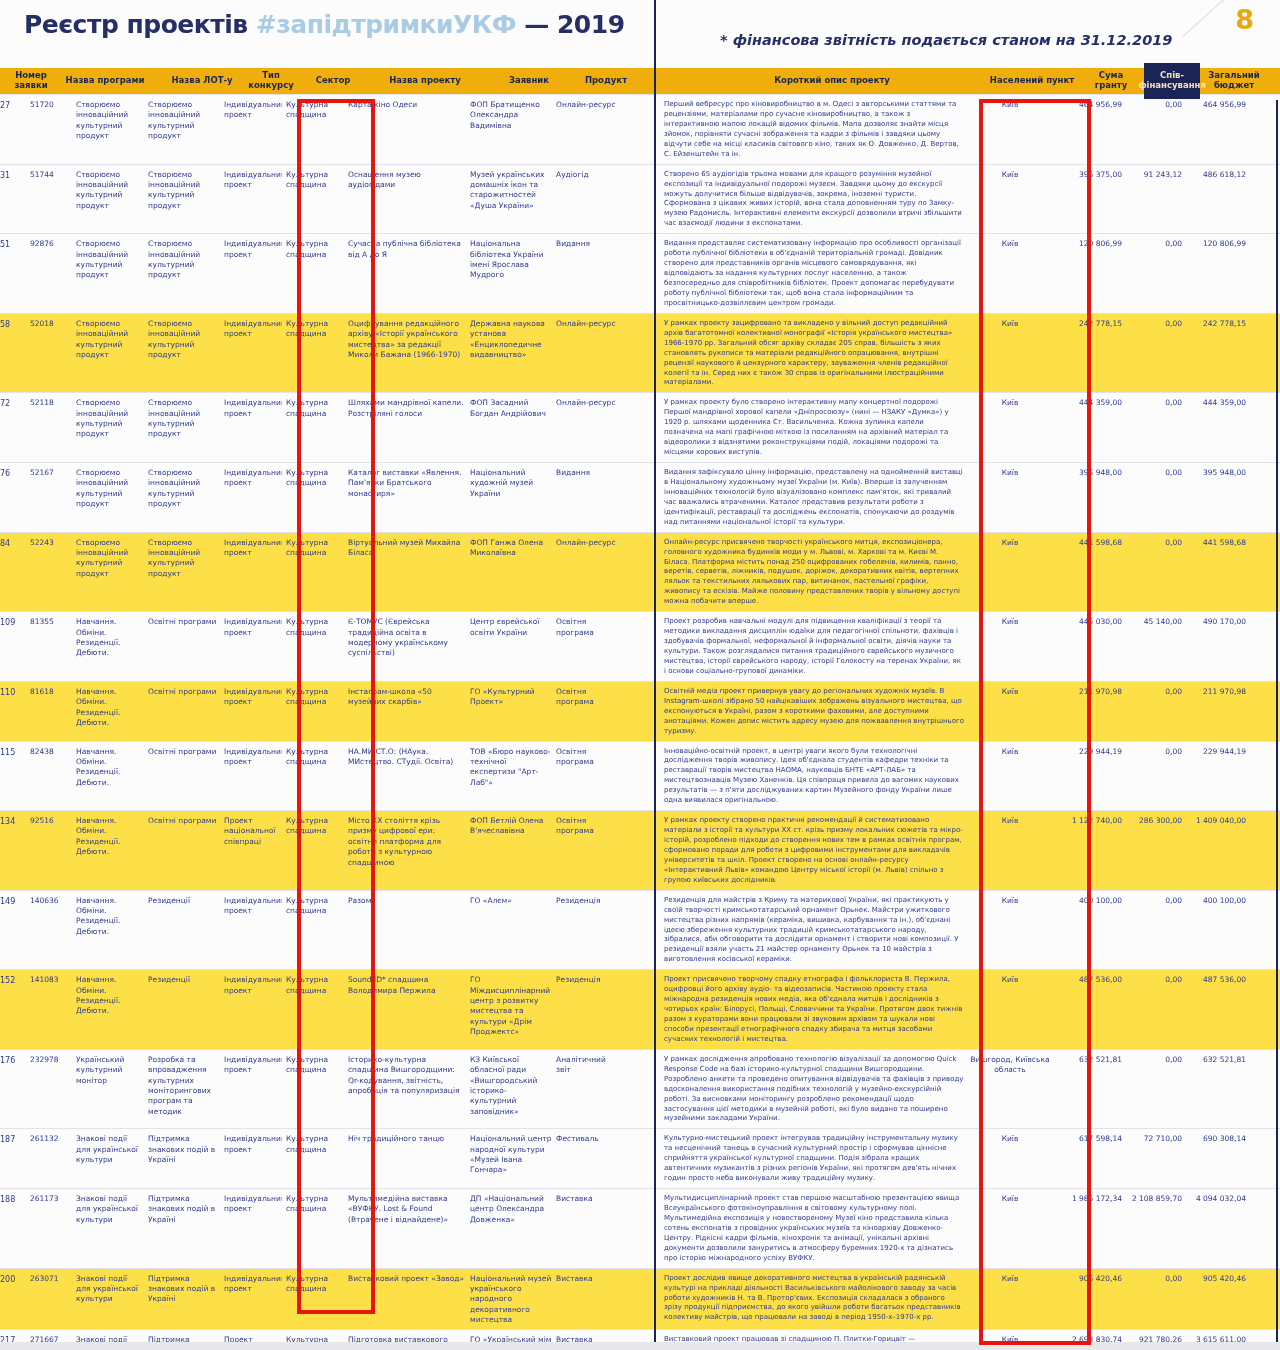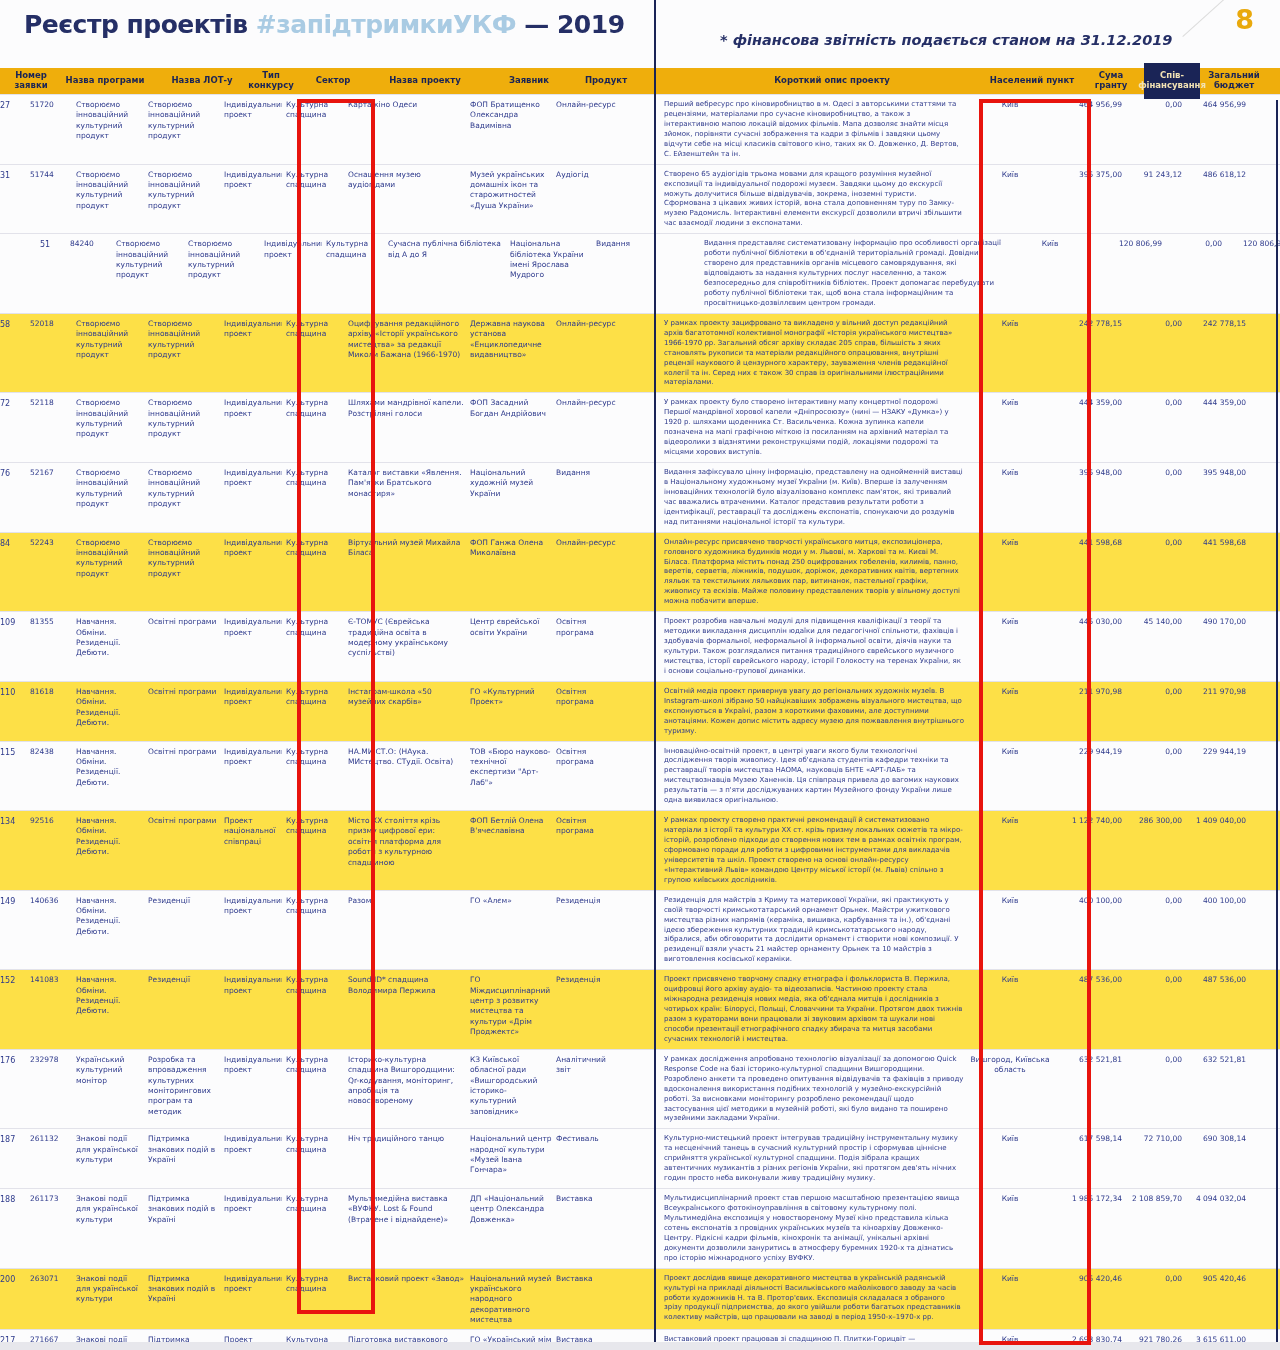--- a/index.html
+++ b/index.html
@@ -100,23 +100,23 @@
     <div class="cell">Оснащення музею аудіогідами</div>
     <div class="cell">Музей українських домашніх ікон та старожитностей «Душа України»</div>
     <div class="cell">Аудіогід</div>
     <div class="cell"></div>
     <div class="cell c-desc">Створено 65 аудіогідів трьома мовами для кращого розуміння музейної експозиції та індивідуальної подорожі музеєм. Завдяки цьому до екскурсії можуть долучитися більше відвідувачів, зокрема, іноземні туристи. Сформована з цікавих живих історій, вона стала доповненням туру по Замку-музею Радомисль. Інтерактивні елементи екскурсії дозволили втричі збільшити час взаємодії людини з експонатами.</div>
     <div class="cell c-place">Київ</div>
     <div class="cell r">395 375,00</div>
     <div class="cell r">91 243,12</div>
     <div class="cell r">486 618,12</div>
   </div>
-    <div class="row grid" style="min-height: 60px; padding-left: 40px;">
+    <div class="row grid" style="min-height: 60px;">
     <div class="cell c-num">51</div>
-    <div class="cell c-id">84240</div>
+    <div class="cell c-id">92876</div>
     <div class="cell">Створюємо інноваційний культурний продукт</div>
     <div class="cell">Створюємо інноваційний культурний продукт</div>
     <div class="cell">Індивідуальний проект</div>
     <div class="cell">Культурна спадщина</div>
     <div class="cell">Сучасна публічна бібліотека від А до Я</div>
     <div class="cell">Національна бібліотека України імені Ярослава Мудрого</div>
     <div class="cell">Видання</div>
     <div class="cell"></div>
     <div class="cell c-desc">Видання представляє систематизовану інформацію про особливості організації роботи публічної бібліотеки в об'єднаній територіальній громаді. Довідник створено для представників органів місцевого самоврядування, які відповідають за надання культурних послуг населенню, а також безпосередньо для співробітників бібліотек. Проект допомагає перебудувати роботу публічної бібліотеки так, щоб вона стала інформаційним та просвітницько-дозвіллєвим центром громади.</div>
     <div class="cell c-place">Київ</div>
@@ -294,21 +294,21 @@
     <div class="cell r">0,00</div>
     <div class="cell r">487 536,00</div>
   </div>
     <div class="row grid" style="min-height: 57px;">
     <div class="cell c-num">176</div>
     <div class="cell c-id">232978</div>
     <div class="cell">Український культурний монітор</div>
     <div class="cell">Розробка та впровадження культурних моніторингових програм та методик</div>
     <div class="cell">Індивідуальний проект</div>
     <div class="cell">Культурна спадщина</div>
-    <div class="cell">Історико-культурна спадщина Вишгородщини: Qr-кодування, моніторинг, апробація та новоствореному</div>
+    <div class="cell">Історико-культурна спадщина Вишгородщини: Qr-кодування, звітність, апробація та популяризація</div>
     <div class="cell">КЗ Київської обласної ради «Вишгородський історико-культурний заповідник»</div>
     <div class="cell">Аналітичний звіт</div>
     <div class="cell"></div>
     <div class="cell c-desc">У рамках дослідження апробовано технологію візуалізації за допомогою Quick Response Code на базі історико-культурної спадщини Вишгородщини. Розроблено анкети та проведено опитування відвідувачів та фахівців з приводу вдосконалення використання подібних технологій у музейно-екскурсійній роботі. За висновками моніторингу розроблено рекомендації щодо застосування цієї методики в музейній роботі, які було видано та поширено музейними закладами України.</div>
     <div class="cell c-place">Вишгород, Київська область</div>
     <div class="cell r">632 521,81</div>
     <div class="cell r">0,00</div>
     <div class="cell r">632 521,81</div>
   </div>
     <div class="row grid" style="min-height: 53px;">

